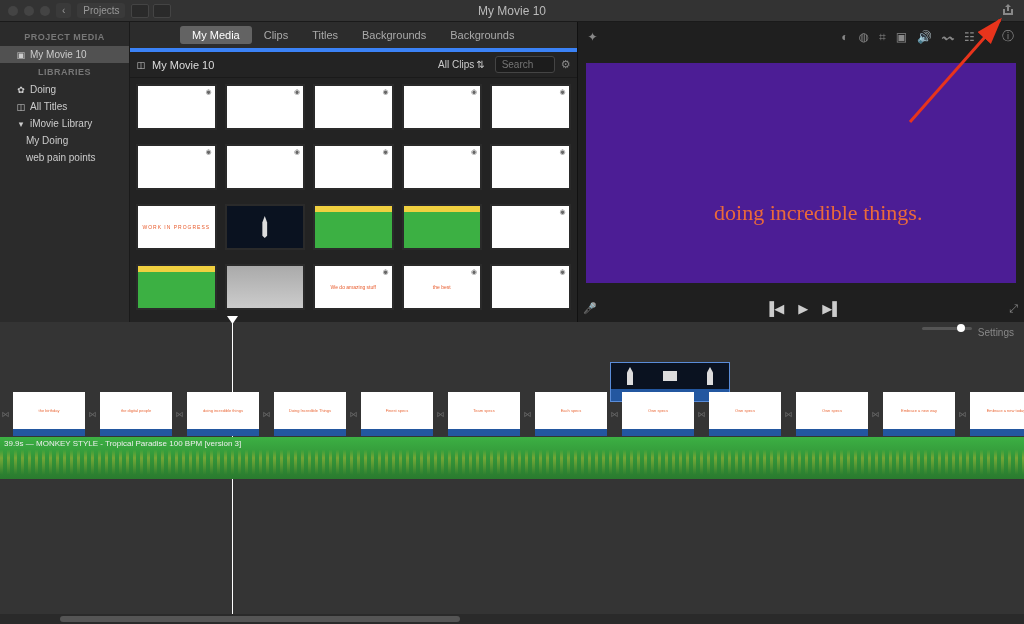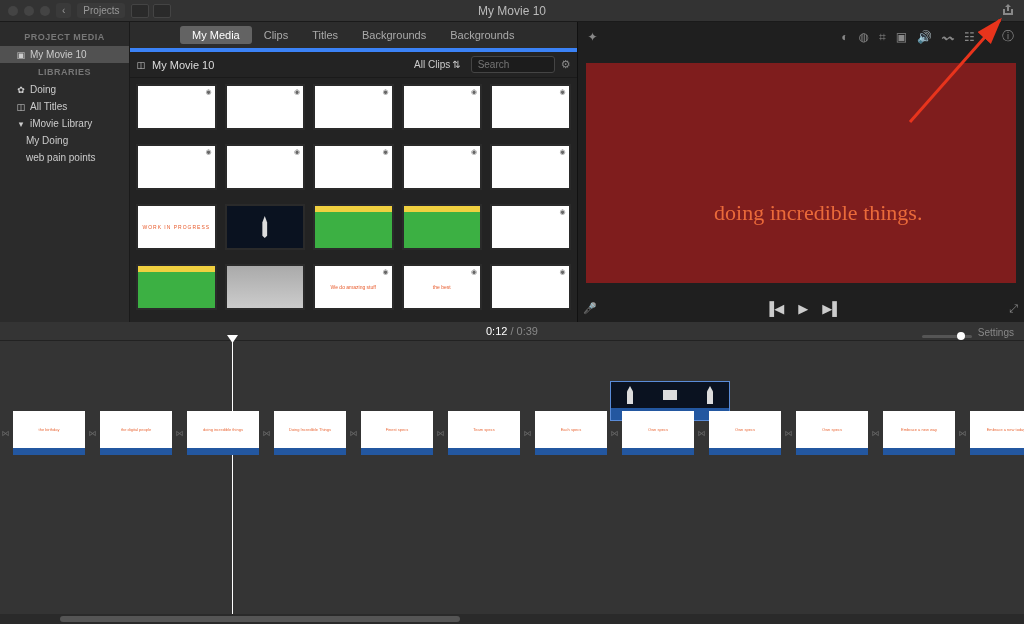--- a/index.html
+++ b/index.html
@@ -23,43 +23,43 @@
 .glyph { font-size: 9px; width:10px; text-align:center;}
 
 .browser { flex: 1; display: flex; flex-direction: column; background:#232323;}
 .tabbar { display:flex; gap:0; justify-content:center; padding:4px 0; background:#2c2c2c; border-bottom:4px solid #3b82f6;}
 .tab { padding: 3px 12px; color:#aaa; font-size:11px; cursor:pointer; border-radius:3px;}
 .tab.active { background:#636363; color:#fff;}
 .toolbar2 { display:flex; align-items:center; padding:4px 6px; gap:6px; border-bottom:1px solid #1a1a1a;}
 .tool-lbl { font-size:11px; color:#ddd;}
 .spacer { flex:1;}
 .dd { color:#ccc; font-size:10px; padding:2px 4px; display:flex; gap:2px; align-items:center;}
-.search { background:#1c1c1c; border:1px solid #444; border-radius:3px; padding:2px 6px; color:#888; font-size:10px; width:84px;}
+.search { background:#1c1c1c; border:1px solid #444; border-radius:3px; padding:2px 6px; color:#888; font-size:10px; width:60px;}
 .gear { color:#888; font-size:11px;}
 .grid { flex:1; overflow:hidden; padding:6px; display:grid; grid-template-columns: repeat(5, 1fr); gap:8px;}
 .thumb { background:#fff; border:2px solid #2a2a2a; height:46px; position:relative; display:flex; align-items:center; justify-content:center; font-size:5px; color:#e85a2b;}
 .thumb.green { background: linear-gradient(#f0d040 0 15%, #3cb043 15% 100%);}
 .thumb.dark { background:#0a1220;}
 .cam { position:absolute; top:2px; right:3px; font-size:7px; color:#666;}
 .rocket { width:12px; height:22px; background:#ddd; clip-path: polygon(50% 0, 70% 30%, 70% 90%, 50% 100%, 30% 90%, 30% 30%);}
 
 .viewer { flex: 1; background:#1f1f1f; border-left:1px solid #111; display:flex; flex-direction:column;}
 .vtool { display:flex; justify-content:flex-end; gap:10px; padding:6px 10px; align-items:center; font-size:12px; color:#888;}
 .vtool .left { margin-right:auto; color:#888;}
-.vcanvas { flex:1; margin:12px 8px; background:#7f1d1d; display:flex; align-items:center; justify-content:center; position:relative;padding-left:35px;}
+.vcanvas { flex:1; margin:12px 8px; background:#4c1d95; display:flex; align-items:center; justify-content:center; position:relative;padding-left:35px;}
 .vtext { color:#ea6a3a; font-size:22px; font-family: Georgia, serif; margin-top:80px;}
 .pcontrols { display:flex; gap:14px; justify-content:center; padding:6px; color:#ccc; align-items:center;}
 .pcontrols .side { margin-right:auto; color:#888; font-size:11px;}
 .pcontrols .side2 { margin-left:auto; color:#888; font-size:11px;}
 .plc { font-size:13px;}
 
 .lower { height: 302px; background:#343434; display:flex; flex-direction:column; position:relative;}
 .timehead { display:flex; justify-content:center; padding:3px; border-bottom:1px solid #222; font-size:11px; color:#888;}
 .timehead .cur { color:#fff;}
-.tl-settings { position:absolute; right:10px; top:5px; color:#888; display:flex; gap:6px; font-size:10px; align-items:flex-end;}
+.tl-settings { position:absolute; right:10px; top:5px; color:#888; display:flex; gap:6px; font-size:10px; align-items:flex-start;}
 .zoom { width:50px; height:3px; background:#555; position:relative; border-radius:2px;}
 .zoom::after{content:""; position:absolute; left:70%; top:-3px; width:8px; height:8px; background:#fff; border-radius:50%;}
 .tcontent { flex:1; position:relative; padding-top: 70px;}
 .pclip { position:absolute; left:610px; top:40px; width:120px; height:40px; background:#2357a0; border:1px solid #5a8cd8;}
 .pclip-inner{height:26px; background: #0a1220; display:flex; align-items:center; justify-content:space-around;}
 .pclip-inner .r { width:10px; height:18px; background:#ddd; clip-path: polygon(50% 0, 80% 30%, 80% 100%, 20% 100%, 20% 30%);}
 .playhead { position:absolute; left:232px; top:0; bottom:0; width:1px; background:#fff;}
 .playhead::before { content:""; position:absolute; top:-6px; left:-5px; width:11px; height:8px; background:#fff; clip-path:polygon(0 0,100% 0,50% 100%);}
 
 .vtrack { display:flex; gap:2px; height:44px; margin-bottom:1px;}
@@ -236,23 +236,20 @@
       <span class="side">🎤</span>
       <span class="plc">▐◀</span>
       <span class="plc">▶</span>
       <span class="plc">▶▌</span>
       <span class="side2">⤢</span>
     </div>
   </div>
 </div>
 
 <div class="lower">
-  <div class="timehead">
-    <span class="cur">0:12</span>&nbsp;/&nbsp;<span>0:39</span>
-  </div>
   <div class="tl-settings">
     <div class="zoom"></div>
     <span>Settings</span>
   </div>
   <div class="tcontent">
     <div class="playhead"></div>
     <div class="pclip">
       <div class="pclip-inner">
           <div class="r"></div>
           <div style="width:14px;height:10px;background:#ddd;"></div>
@@ -278,20 +275,23 @@
         <div class="vclip">Own specs</div>
         <div class="trans">⋈</div>
         <div class="vclip">Own specs</div>
         <div class="trans">⋈</div>
         <div class="vclip">Own specs</div>
         <div class="trans">⋈</div>
         <div class="vclip">Embrace a new way</div>
         <div class="trans">⋈</div>
         <div class="vclip">Embrace a new today</div>
       </div>
+    <div class="atrack">
+      <div class="alabel">39.9s — MONKEY STYLE - Tropical Paradise 100 BPM [version 3]</div>
+    </div>
   </div>
   <div class="scroll">
     <div class="scroll-thumb"></div>
   </div>
 </div>
 
 <div class="arrow" style="left:900px; top:12px;">
   <svg width="130" height="130">
     <defs>
         <marker id="ah" markerWidth="10" markerHeight="10" refX="8" refY="3" orient="auto">

